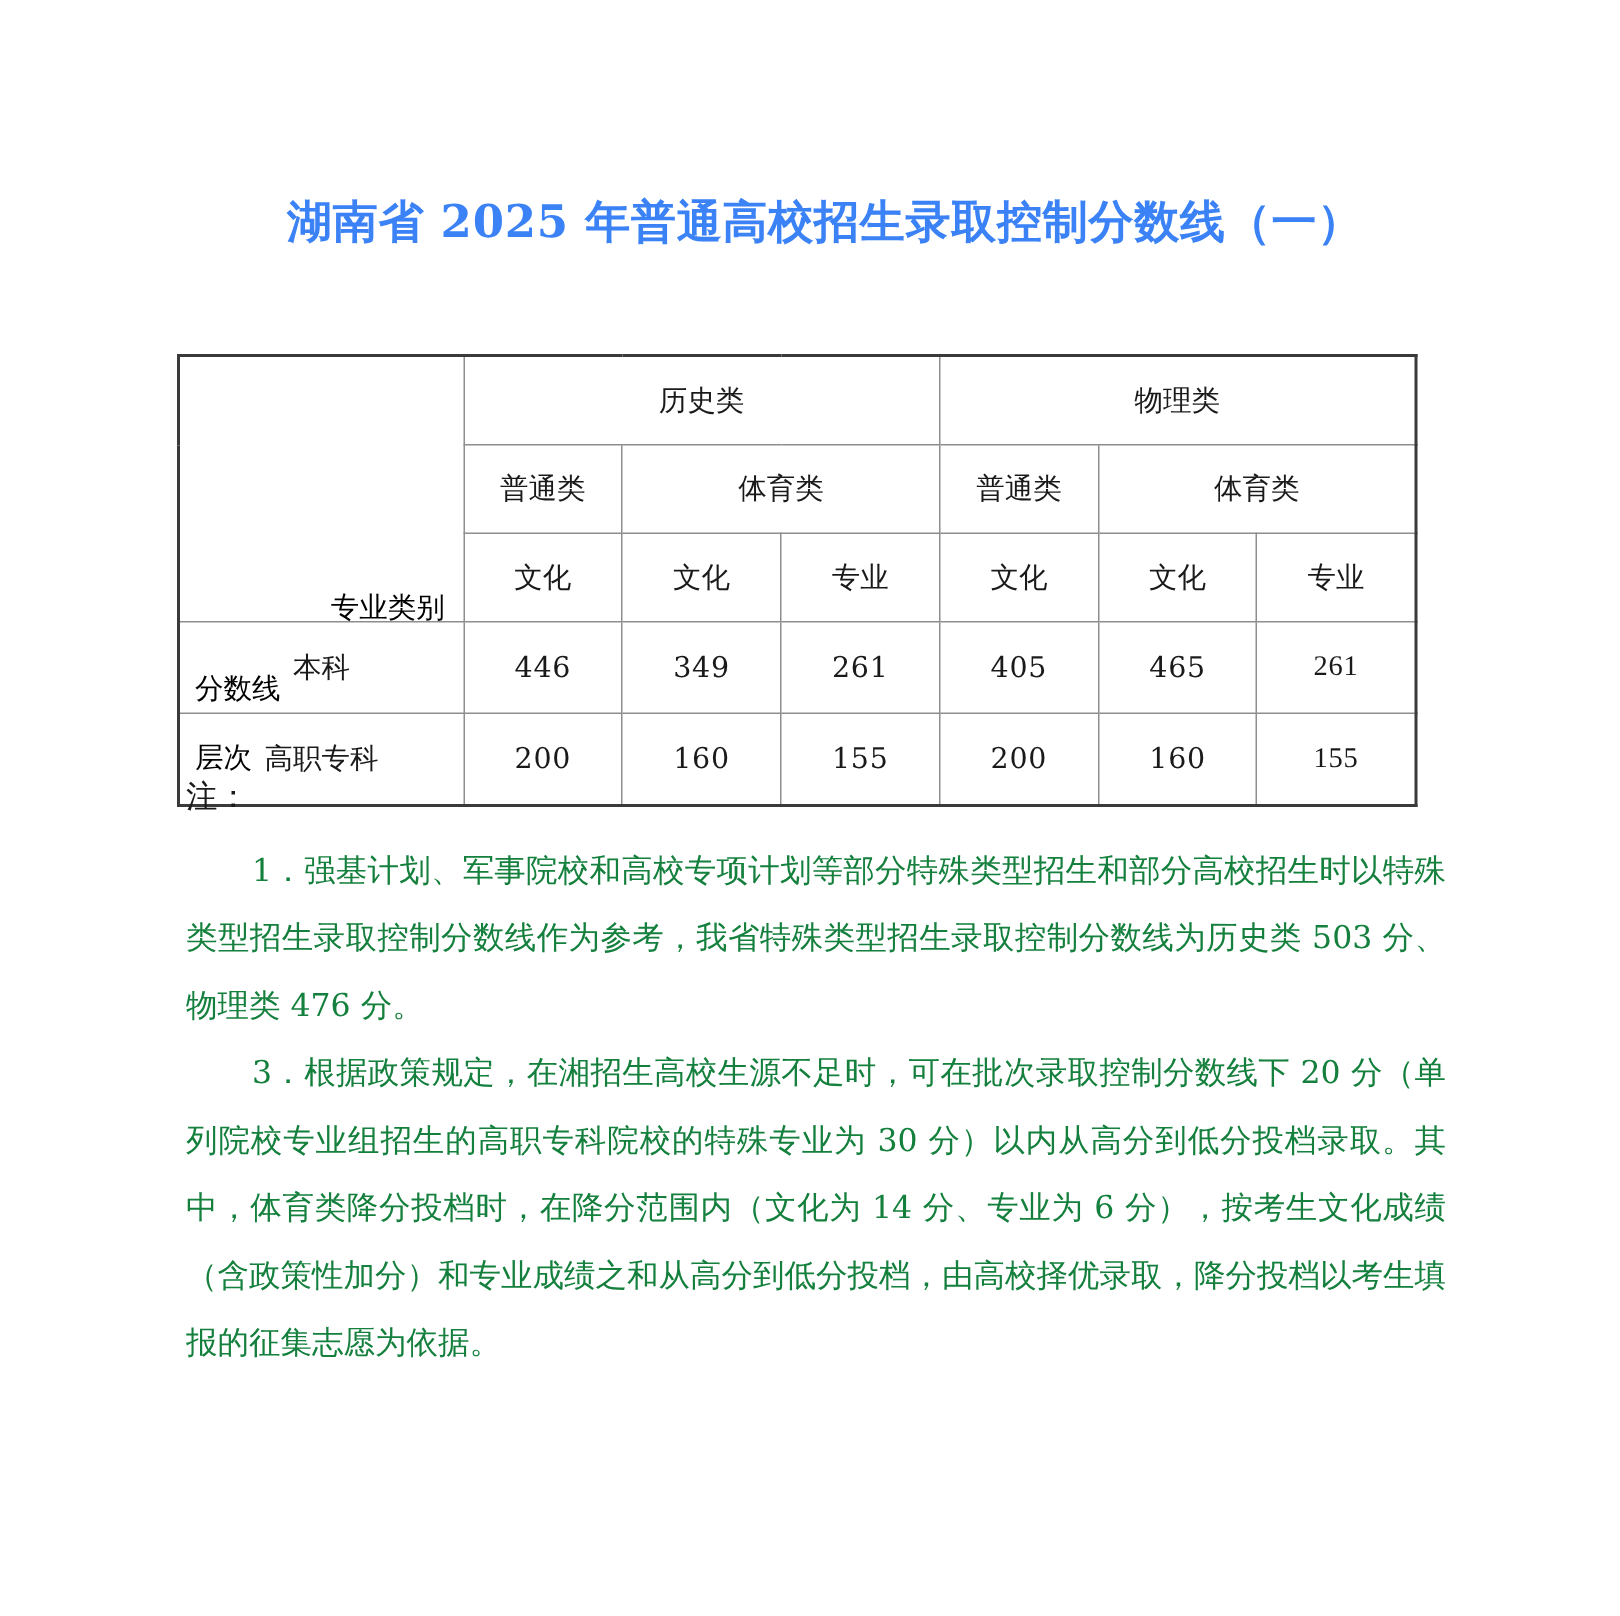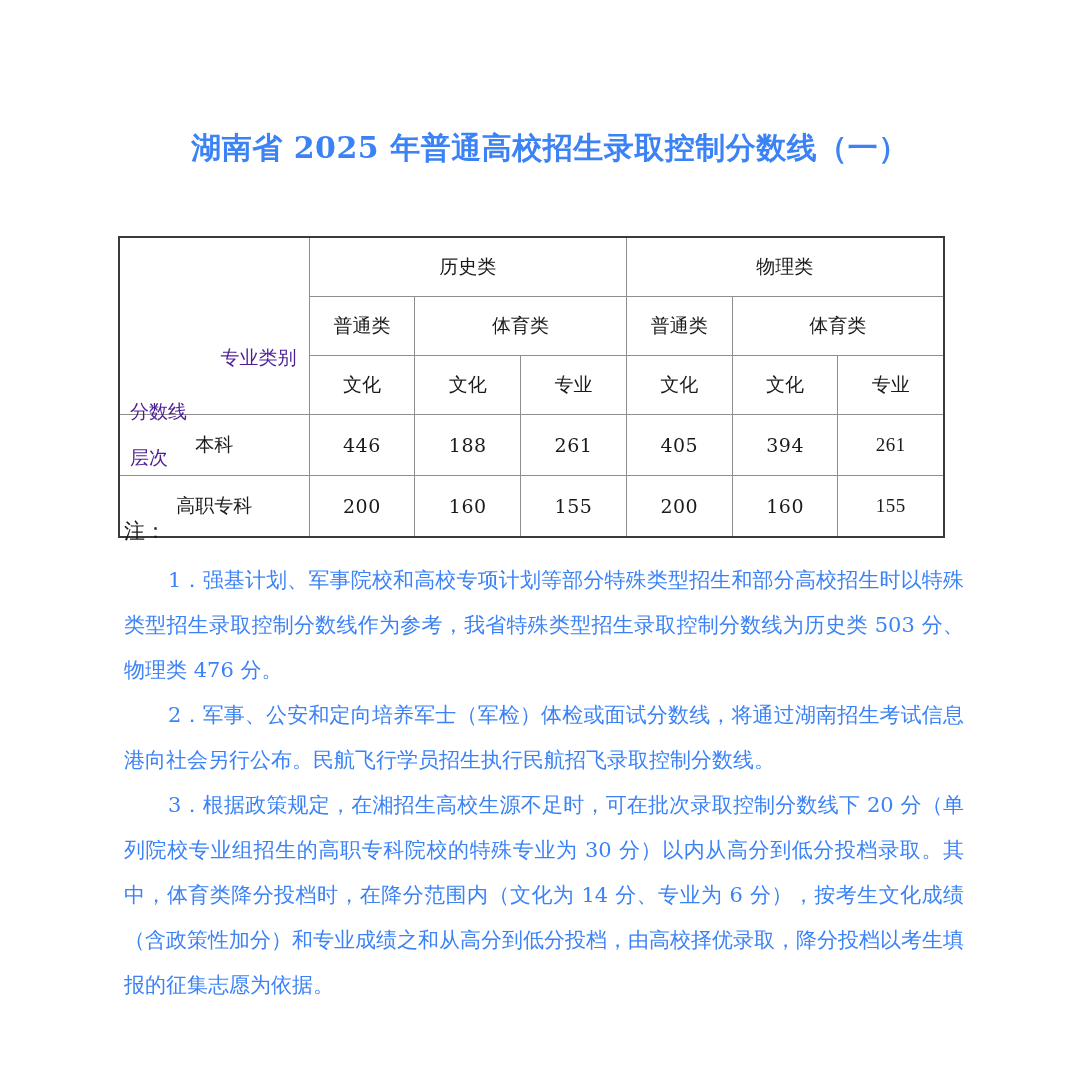--- a/index.html
+++ b/index.html
@@ -94,22 +94,23 @@
     position: absolute;
     left: 0; top: 0;
     width: 100%;
     height: 100%;
     display: block;
   }
   .corner-label {
     position: absolute;
     font-size: 19px;
     white-space: nowrap;
-    color: #4c1d95;
+    color: #000000;
     line-height: 1;
+    margin-top: 48px;
   }
   .lbl-major { right: 12px; top: 22px; }
   .lbl-score { left: 10px; top: 76px; }
   .lbl-level { left: 10px; top: 122px; }
 
   
   .notes {
     position: absolute;
     left: 124px;
     top: 521px;
@@ -121,21 +122,21 @@
     margin: 0 0 16px 0;
     color: #1a1a1a;
   }
   .note-p {
     font-size: 21px;
     line-height: 45px;
     margin: 0;
     text-indent: 44px;
     text-align: justify;
     text-justify: inter-ideograph;
-    color: #3b82f6;
+    color: #15803d;
     font-family: "DejaVu Serif", "Liberation Serif", serif;
   }
 </style>
 </head>
 <body>
 
 <div class="page">
 
   <div class="doc-title">湖南省 2025 年普通高校招生录取控制分数线（一）</div>
 
@@ -178,39 +179,38 @@
         <td>文化</td>
         <td>专业</td>
         <td>文化</td>
         <td>文化</td>
         <td>专业</td>
       </tr>
 
       <tr class="r-body">
         <td class="rowlabel">本科</td>
         <td class="num">446</td>
-        <td class="num">188</td>
+        <td class="num">349</td>
         <td class="num">261</td>
         <td class="num">405</td>
-        <td class="num">394</td>
+        <td class="num">465</td>
         <td class="num">261</td>
       </tr>
 
       <tr class="r-body">
         <td class="rowlabel">高职专科</td>
         <td class="num">200</td>
         <td class="num">160</td>
         <td class="num">155</td>
         <td class="num">200</td>
         <td class="num">160</td>
         <td class="num">155</td>
       </tr>
     </tbody>
   </table>
 
   <div class="notes">
     <p class="note-head">注：</p>
     <p class="note-p">1．强基计划、军事院校和高校专项计划等部分特殊类型招生和部分高校招生时以特殊类型招生录取控制分数线作为参考，我省特殊类型招生录取控制分数线为历史类 503 分、物理类 476 分。</p>
-    <p class="note-p">2．军事、公安和定向培养军士（军检）体检或面试分数线，将通过湖南招生考试信息港向社会另行公布。民航飞行学员招生执行民航招飞录取控制分数线。</p>
     <p class="note-p">3．根据政策规定，在湘招生高校生源不足时，可在批次录取控制分数线下 20 分（单列院校专业组招生的高职专科院校的特殊专业为 30 分）以内从高分到低分投档录取。其中，体育类降分投档时，在降分范围内（文化为 14 分、专业为 6 分），按考生文化成绩（含政策性加分）和专业成绩之和从高分到低分投档，由高校择优录取，降分投档以考生填报的征集志愿为依据。</p>
   </div>
 
 </div>
 
 </body></html>

